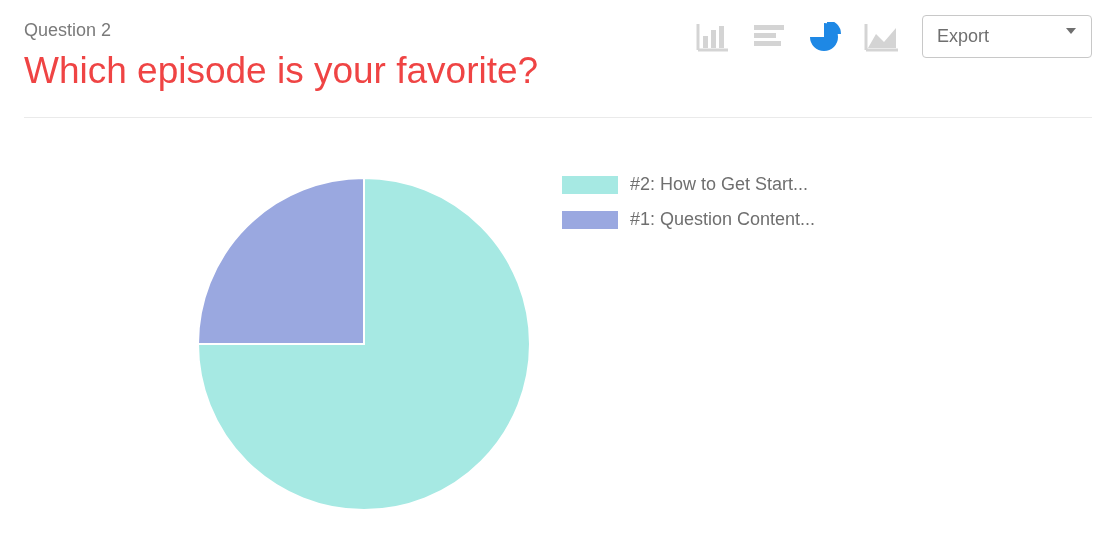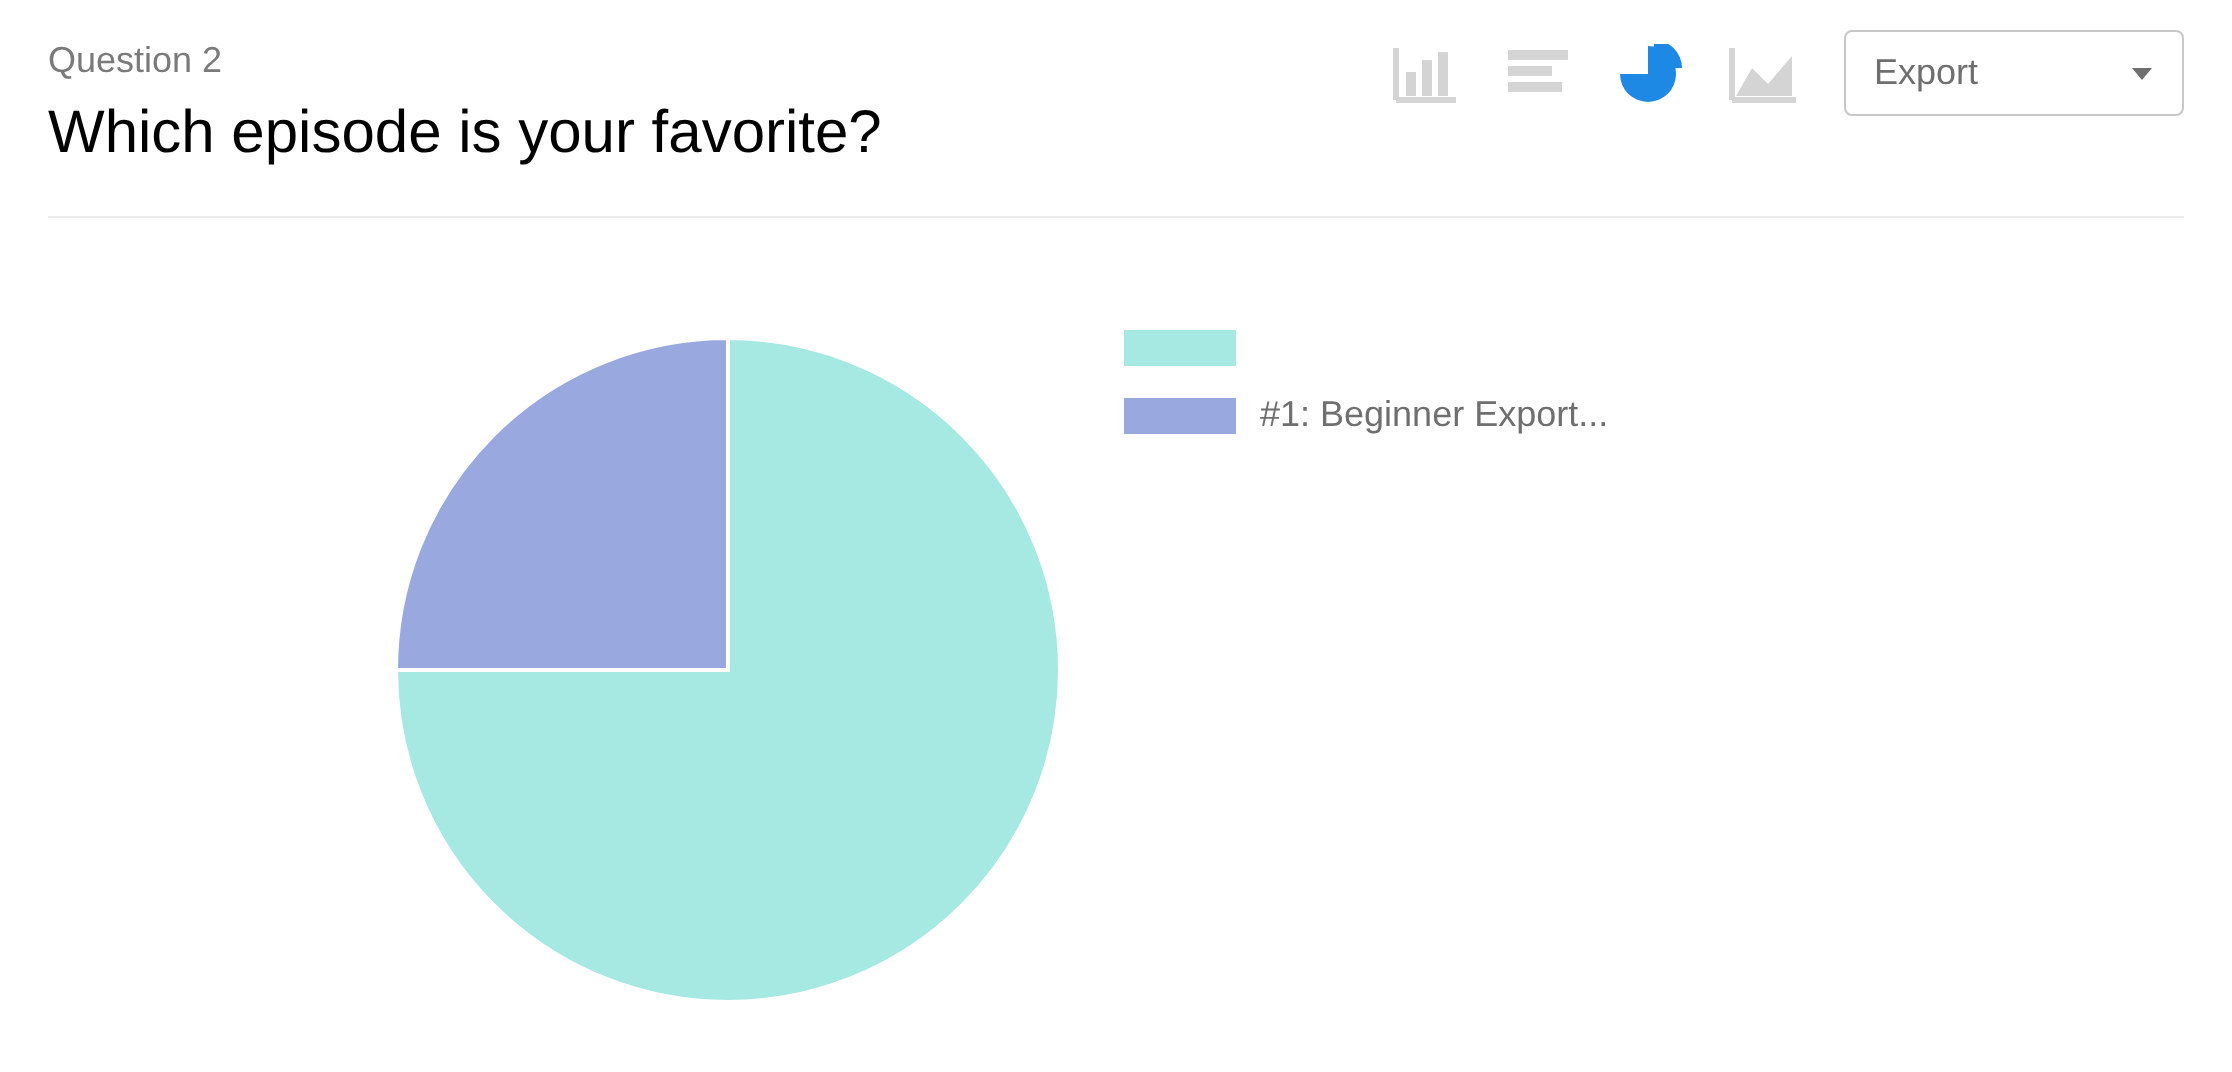--- a/index.html
+++ b/index.html
@@ -41,23 +41,23 @@
       display: inline-flex;
     }
     .title-row {
       display: flex;
       align-items: flex-start;
       justify-content: space-between;
       padding-bottom: 22px;
       border-bottom: 1px solid #eaeaea;
     }
     .question-title {
-      font-size: 30px;
+      font-size: 37px;
       font-weight: 400;
-      color: #000000;
+      color: #ef4444;
       line-height: 1.3;
     }
     .controls {
       display: flex;
       align-items: center;
       gap: 22px;
       margin-top: -32px;
     }
     .view-icons {
       display: flex;
@@ -67,21 +67,21 @@
     .view-icon {
       display: inline-flex;
       cursor: pointer;
       color: #d4d4d4;
     }
     .view-icon.active {
       color: #1e88e5;
     }
     .export-button {
       display: inline-flex;
-      align-items: center;
+      align-items: flex-start;
       justify-content: space-between;
       border: 1px solid #c8c8c8;
       border-radius: 4px;
       padding: 10px 14px;
       min-width: 170px;
       color: #6f6f6f;
       font-size: 18px;
       background: #fff;
       cursor: pointer;
     }
@@ -181,19 +181,20 @@
 <div class="chart-area">
   <div class="pie-wrap">
     <svg id="pie-svg" width="340" height="340" viewBox="0 0 340 340">
         <path d="M 170 170 L 170 4 A 166 166 0 1 1 4 170.00000000000003 Z" fill="#a6e9e3" stroke="#ffffff" stroke-width="2"></path>
         <path d="M 170 170 L 4 170.00000000000003 A 166 166 0 0 1 169.99999999999997 4 Z" fill="#9aa8e0" stroke="#ffffff" stroke-width="2"></path>
       </svg>
   </div>
   <div class="legend" id="legend">
       <div class="legend-item">
         <div class="legend-swatch" style="background: rgb(166, 233, 227);"></div>
+        <span class="legend-label">#2: How to Get Start...</span>
       </div>
       <div class="legend-item">
         <div class="legend-swatch" style="background: rgb(154, 168, 224);"></div>
-        <span class="legend-label">#1: Beginner Export...</span>
+        <span class="legend-label">#1: Question Content...</span>
       </div>
     </div>
 </div>
 
 </body></html>

